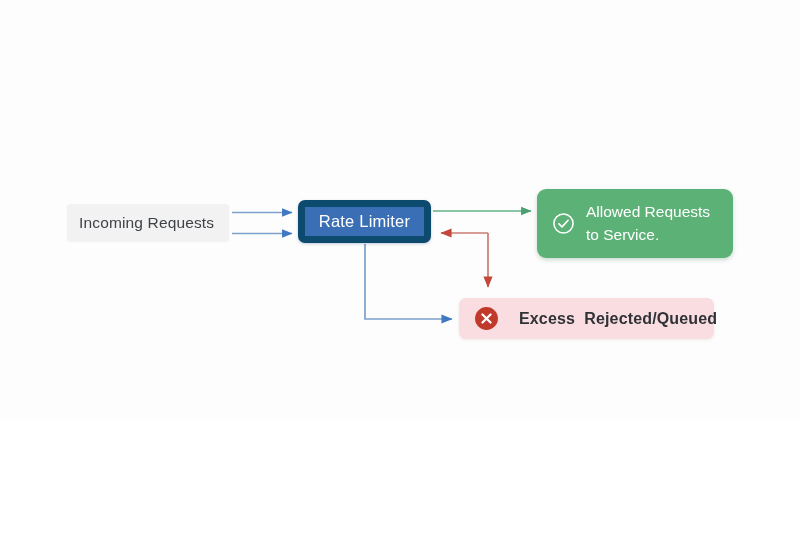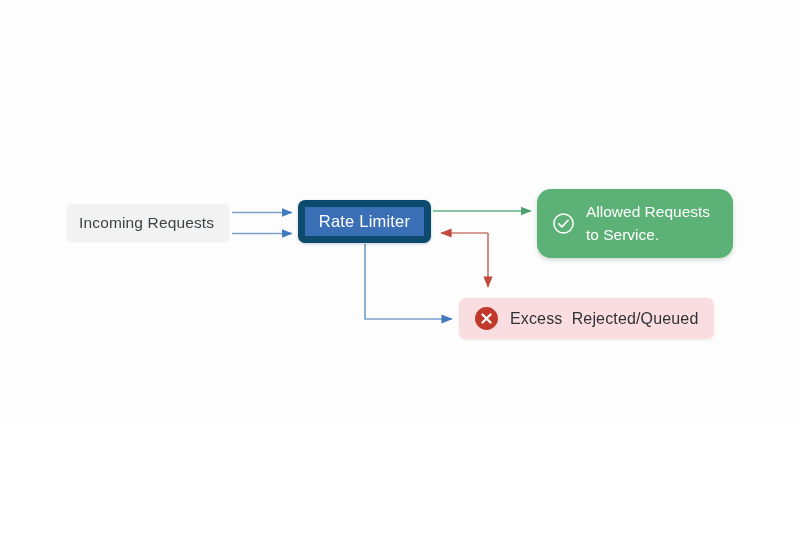--- a/index.html
+++ b/index.html
@@ -68,21 +68,21 @@
     white-space: nowrap;
   }
 
   
   #node-allowed {
     left: 537px;
     top: 189px;
     width: 196px;
     height: 69px;
     background: #5cb176;
-    border-radius: 14px;
+    border-radius: 9px;
     padding-left: 14px;
     box-shadow: 0 2px 4px rgba(60,110,80,0.25);
   }
   #node-allowed .label {
     font-size: 15.5px;
     color: #ffffff;
     line-height: 1.45;
     margin-left: 10px;
     white-space: pre-line;
   }
@@ -94,23 +94,24 @@
     width: 255px;
     height: 41px;
     background: #fadde0;
     border-radius: 7px;
     padding-left: 14px;
     box-shadow: 0 1px 3px rgba(170,110,110,0.14);
   }
   #node-excess .label {
     font-size: 16px;
     color: #2f3237;
-    margin-left: 10px;
+    margin-left: 19px;
     letter-spacing: 0.15px;
     white-space: pre;
+    font-weight: bold;
   }
 
   .icon-check, .icon-x {
     flex: 0 0 auto;
     display: block;
   }
 </style>
 </head>
 <body>
 

